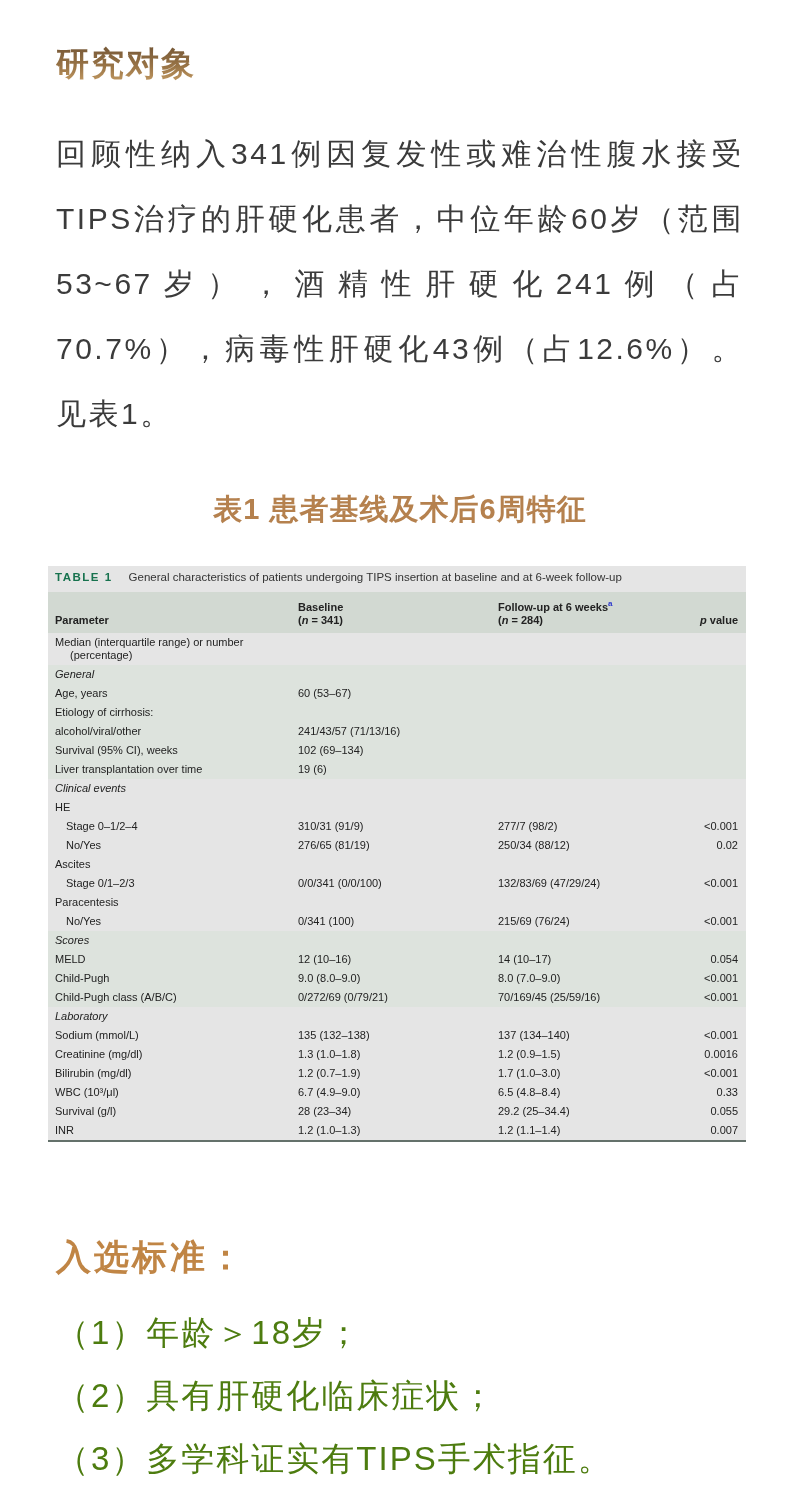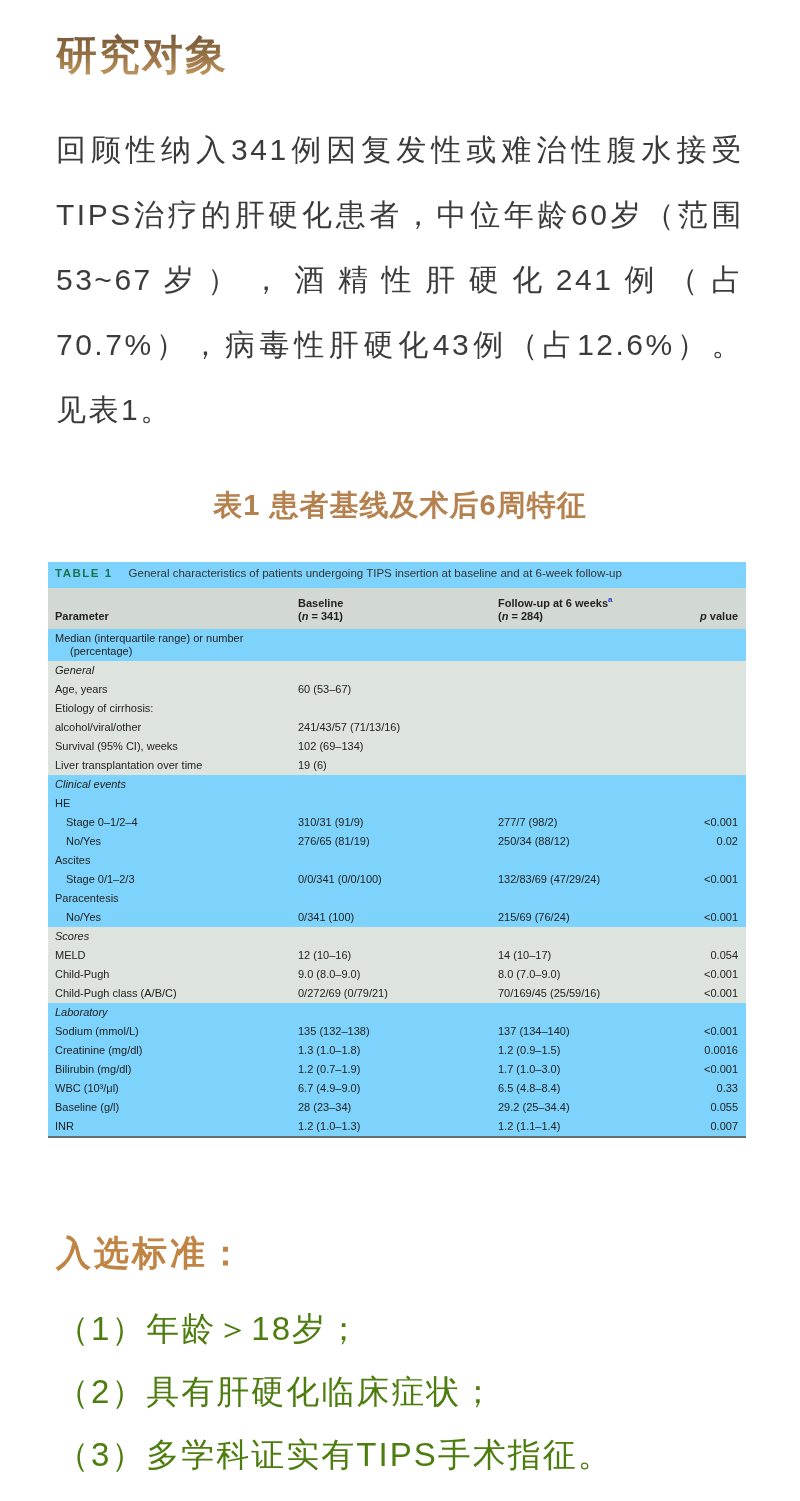--- a/index.html
+++ b/index.html
@@ -4,23 +4,23 @@
 <style>
   * { margin:0; padding:0; box-sizing:border-box; }
   html,body { background:#ffffff; }
   body {
     width:800px; height:1501px; margin:0 auto; overflow:hidden;
     font-family:"Liberation Sans", sans-serif;
   }
   .content { padding:0 56px; }
 
   .section-title {
-    margin-top:28px;
+    margin-top:42px;
     font-family:"DejaVu Serif", serif;
-    font-size:41px; font-weight:bold; letter-spacing:2px;
+    font-size:33px; font-weight:bold; letter-spacing:2px;
     color:#8f6a3e;
   }
   @supports ((-webkit-background-clip: text) or (background-clip: text)) {
     .section-title {
       background:linear-gradient(180deg,#6e5234 0%,#9a7547 55%,#cfa56b 100%);
       -webkit-background-clip:text; background-clip:text;
       color:transparent; -webkit-text-fill-color:transparent;
       display:inline-block;
     }
   }
@@ -32,21 +32,21 @@
   }
 
   .table-title {
     margin-top:44px; text-align:center;
     font-size:29px; font-weight:bold; letter-spacing:1px;
     color:#b5814e;
   }
 
   .table-figure {
     width:698px; margin:36px 0 0 -8px;
-    background:#7dd3fc; color:#222222;
+    background:#e5e5e5; color:#222222;
     font-family:"Liberation Sans", sans-serif;
   }
   .tbl-caption { font-size:11.5px; color:#333; padding:5px 0 9px 7px; }
   .tbl-caption .lbl { color:#17724e; font-weight:bold; letter-spacing:1.5px; margin-right:16px; }
 
   table.baseline { width:100%; border-collapse:collapse; font-size:11px; line-height:13px; }
   table.baseline { border-bottom:2px solid #64716b; }
   thead tr { background:#d2d9d2; }
   th { text-align:left; vertical-align:bottom; font-weight:bold; padding:5px 0 6px 7px; }
   th.pcol { text-align:right; padding-right:8px; }
@@ -248,21 +248,21 @@
             <td>1.7 (1.0–3.0)</td>
             <td class="pcell">&lt;0.001</td>
           </tr>
           <tr>
             <td class="">WBC (10³/μl)</td>
             <td>6.7 (4.9–9.0)</td>
             <td>6.5 (4.8–8.4)</td>
             <td class="pcell">0.33</td>
           </tr>
           <tr>
-            <td class="">Baseline (g/l)</td>
+            <td class="">Survival (g/l)</td>
             <td>28 (23–34)</td>
             <td>29.2 (25–34.4)</td>
             <td class="pcell">0.055</td>
           </tr>
           <tr>
             <td class="">INR</td>
             <td>1.2 (1.0–1.3)</td>
             <td>1.2 (1.1–1.4)</td>
             <td class="pcell">0.007</td>
           </tr>

